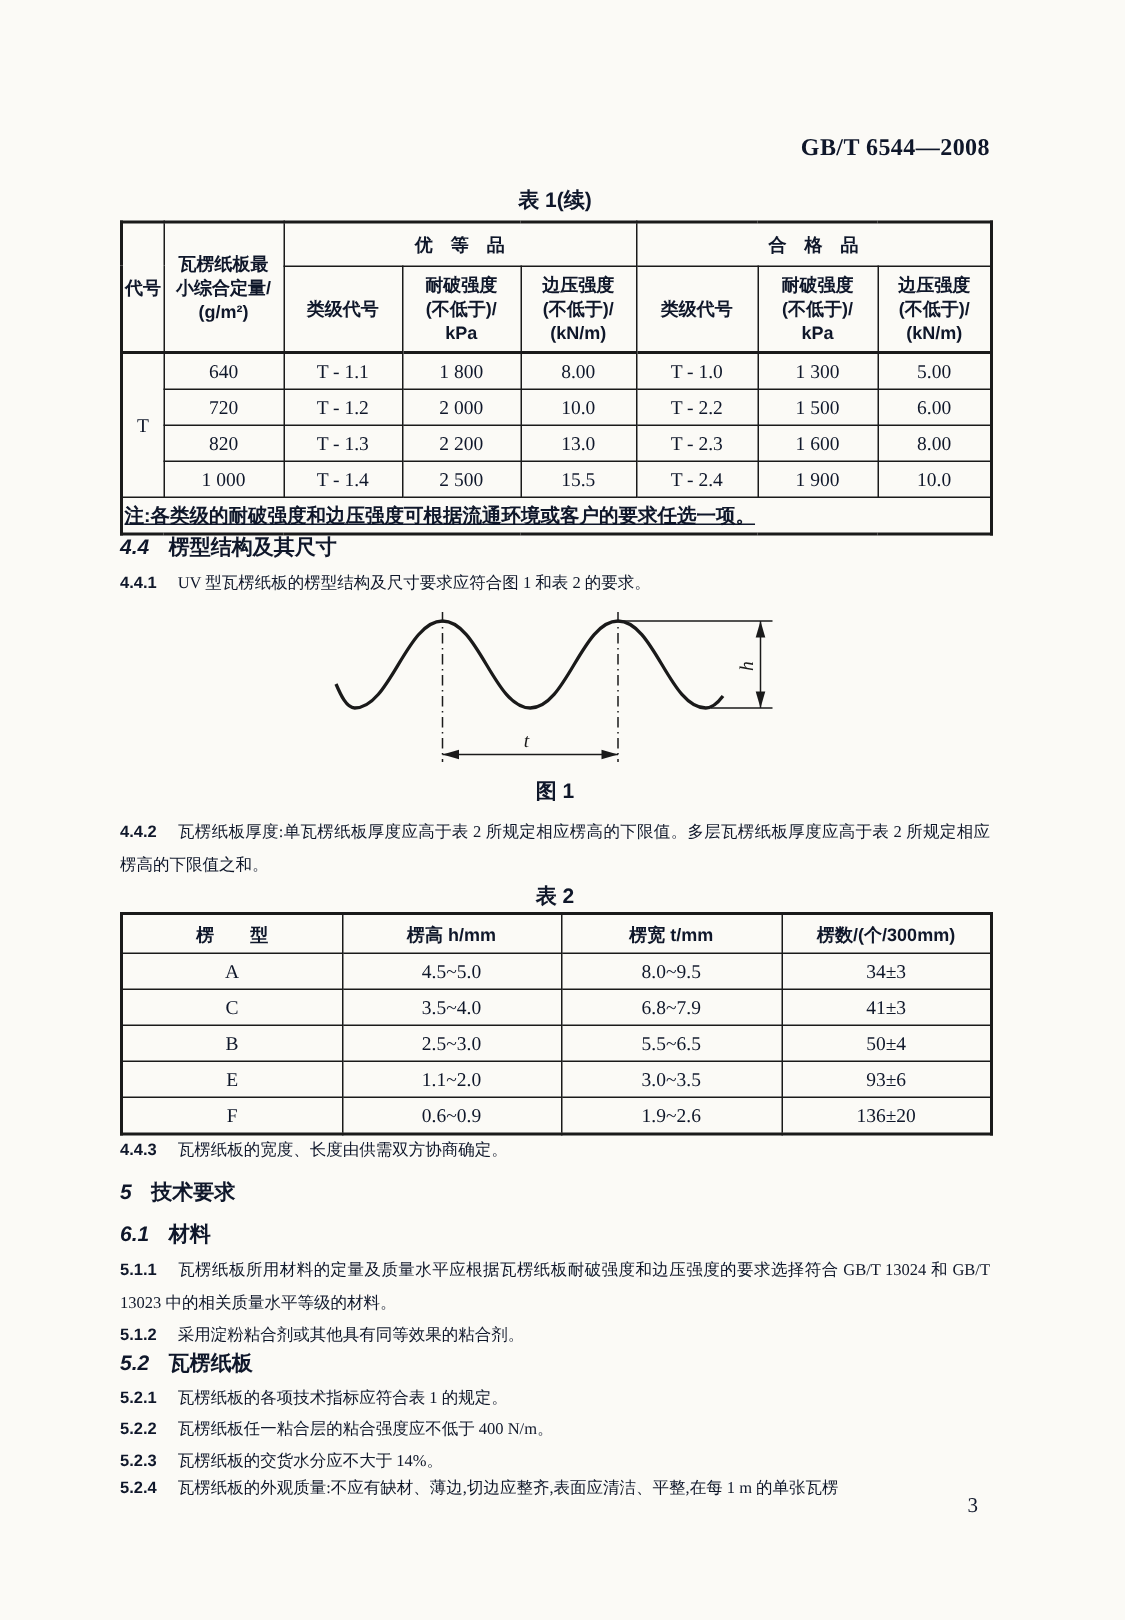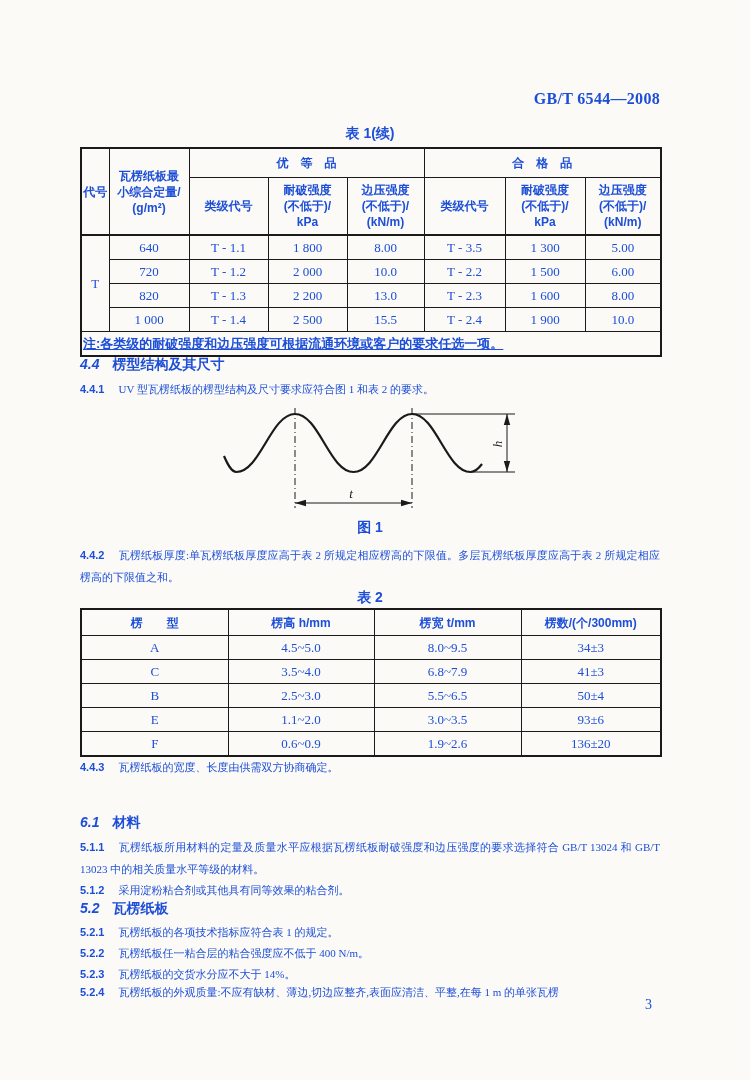--- a/index.html
+++ b/index.html
@@ -1,17 +1,17 @@
 <!DOCTYPE html>
 <html><head>
 <meta charset="utf-8">
 <style>
   html,body{margin:0;padding:0;background:#f3f2ee;}
   .page{position:relative;width:750px;height:1080px;background:#fbfaf6;overflow:hidden;
-        font-family:"Liberation Serif","DejaVu Serif",serif;color:#1d4ed8;}
+        font-family:"Liberation Serif","DejaVu Serif",serif;color:#0f172a;}
   .abs{position:absolute;left:80px;width:580px;}
   .doc-code{top:90px;text-align:right;font-weight:bold;font-size:16px;letter-spacing:.3px;}
   .tcap{text-align:center;font-weight:bold;font-size:14px;
         font-family:"Liberation Sans","DejaVu Sans",sans-serif;}
   .clause{margin:0;font-size:11px;line-height:22px;text-align:justify;}
   .oneline{white-space:nowrap;text-align:left;}
   .clause .num{font-weight:bold;font-family:"Liberation Sans","DejaVu Sans",sans-serif;
                padding-right:14px;}
   .hd{margin:0;font-size:14px;font-weight:bold;
       font-family:"Liberation Sans","DejaVu Sans",sans-serif;}
@@ -81,21 +81,21 @@
         <td class="hc pre thick-b">边压强度
 (不低于)/
 (kN/m)</td>
       </tr>
       <tr class="dr">
         <td rowspan="4">T</td>
         <td>640</td>
         <td>T - 1.1</td>
         <td>1 800</td>
         <td>8.00</td>
-        <td>T - 3.5</td>
+        <td>T - 1.0</td>
         <td>1 300</td>
         <td>5.00</td>
       </tr>
       <tr class="dr">
         <td>720</td>
         <td>T - 1.2</td>
         <td>2 000</td>
         <td>10.0</td>
         <td>T - 2.2</td>
         <td>1 500</td>
@@ -195,20 +195,21 @@
         <td>F</td>
         <td>0.6~0.9</td>
         <td>1.9~2.6</td>
         <td>136±20</td>
       </tr>
     </tbody>
   </table>
 
   <p class="abs clause oneline" style="top:756px"><span class="num">4.4.3</span><span>瓦楞纸板的宽度、长度由供需双方协商确定。</span></p>
 
+  <p class="abs hd" style="top:786px"><span class="num">5</span><span>技术要求</span></p>
 
   <p class="abs hd" style="top:814px"><span class="num">6.1</span><span>材料</span></p>
 
   <p class="abs clause" style="top:836px"><span class="num">5.1.1</span><span>瓦楞纸板所用材料的定量及质量水平应根据瓦楞纸板耐破强度和边压强度的要求选择符合 GB/T 13024 和 GB/T 13023 中的相关质量水平等级的材料。</span></p>
 
   <p class="abs clause oneline" style="top:879px"><span class="num">5.1.2</span><span>采用淀粉粘合剂或其他具有同等效果的粘合剂。</span></p>
 
   <p class="abs hd" style="top:900px"><span class="num">5.2</span><span>瓦楞纸板</span></p>
 
   <p class="abs clause oneline" style="top:921px"><span class="num">5.2.1</span><span>瓦楞纸板的各项技术指标应符合表 1 的规定。</span></p>

